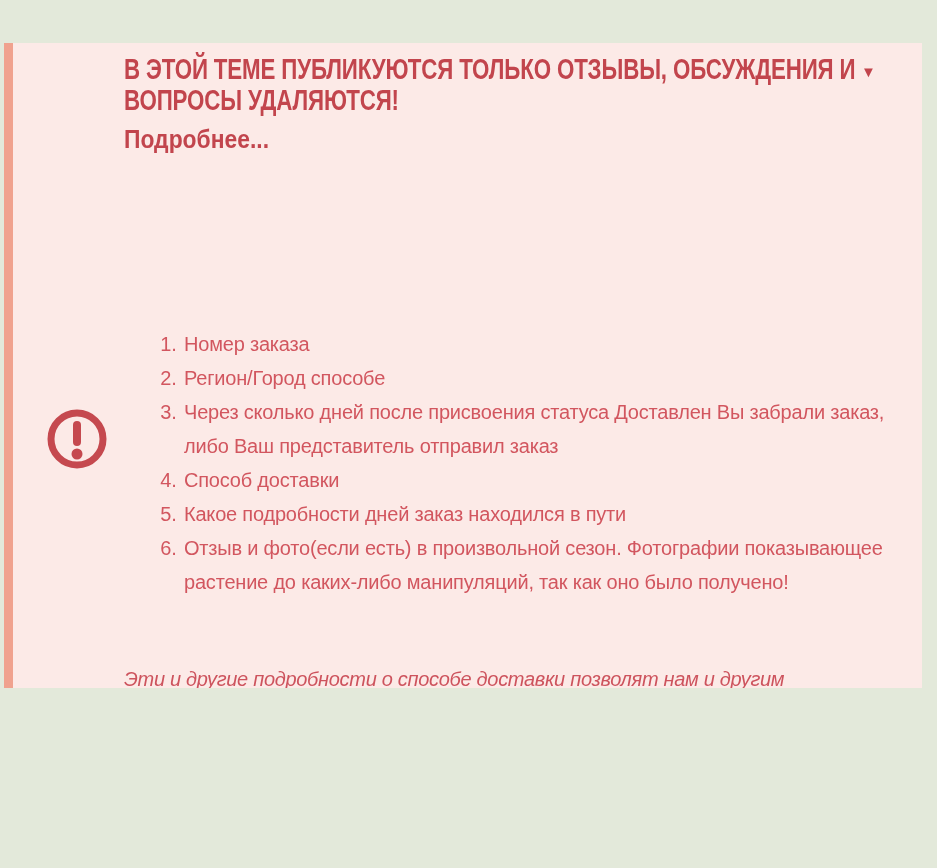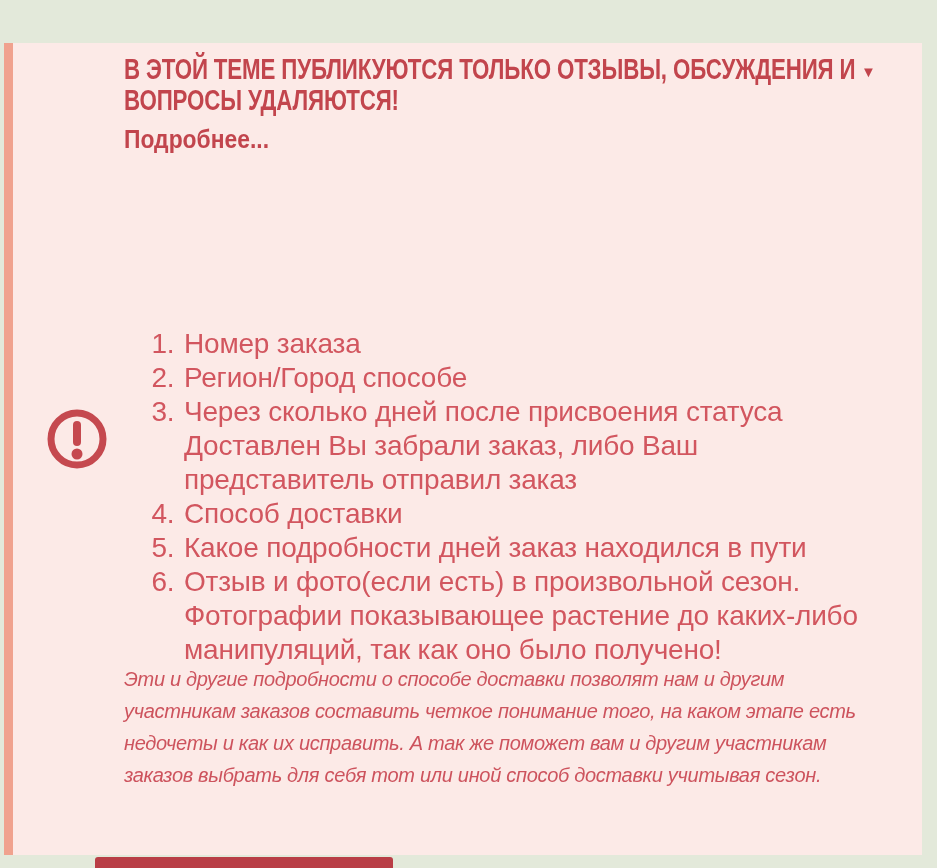--- a/index.html
+++ b/index.html
@@ -2,21 +2,21 @@
 <html style="--page_background: #e3e9da; --panel_background: #fceae7; --panel_left_border: #f0a28e; --heading_red: #c2454d; --body_red: #d2565f; --footer_red: #cd535d; --icon_red: #c5494f; --cutoff_bar_red: #b93e46;"><head>
 <meta charset="utf-8">
 <style>
   * { margin: 0; padding: 0; box-sizing: border-box; }
   html, body { background: var(--page_background, #e3e9da); }
   body { font-family: "Liberation Sans", "DejaVu Sans", sans-serif; }
 
   #screen {
     position: relative;
     width: 937px;
-    height: 868px;
+    height: 688px;
     background: var(--page_background, #e3e9da);
     overflow: hidden;
     text-decoration: underline;
   }
 
   .left-stripe {
     position: absolute;
     left: 4px; top: 43px;
     width: 9px; height: 812px;
     background: var(--panel_left_border, #f0a28e);
@@ -91,21 +91,21 @@
     letter-spacing: -0.2px;
     white-space: nowrap;
     color: var(--body_red, #d2565f);
   }
 
   ol.req-list {
     position: absolute;
     left: 124px; top: 327px;
     width: 762px;
     padding-left: 58px;
-    font-size: 28px;
+    font-size: 20px;
     line-height: 34px;
     letter-spacing: -0.2px;
     color: var(--body_red, #d2565f);
     list-style: decimal;
   }
   ol.req-list li { padding-left: 2px; }
 
   .footer-note {
     position: absolute;
     left: 124px; top: 663px;

